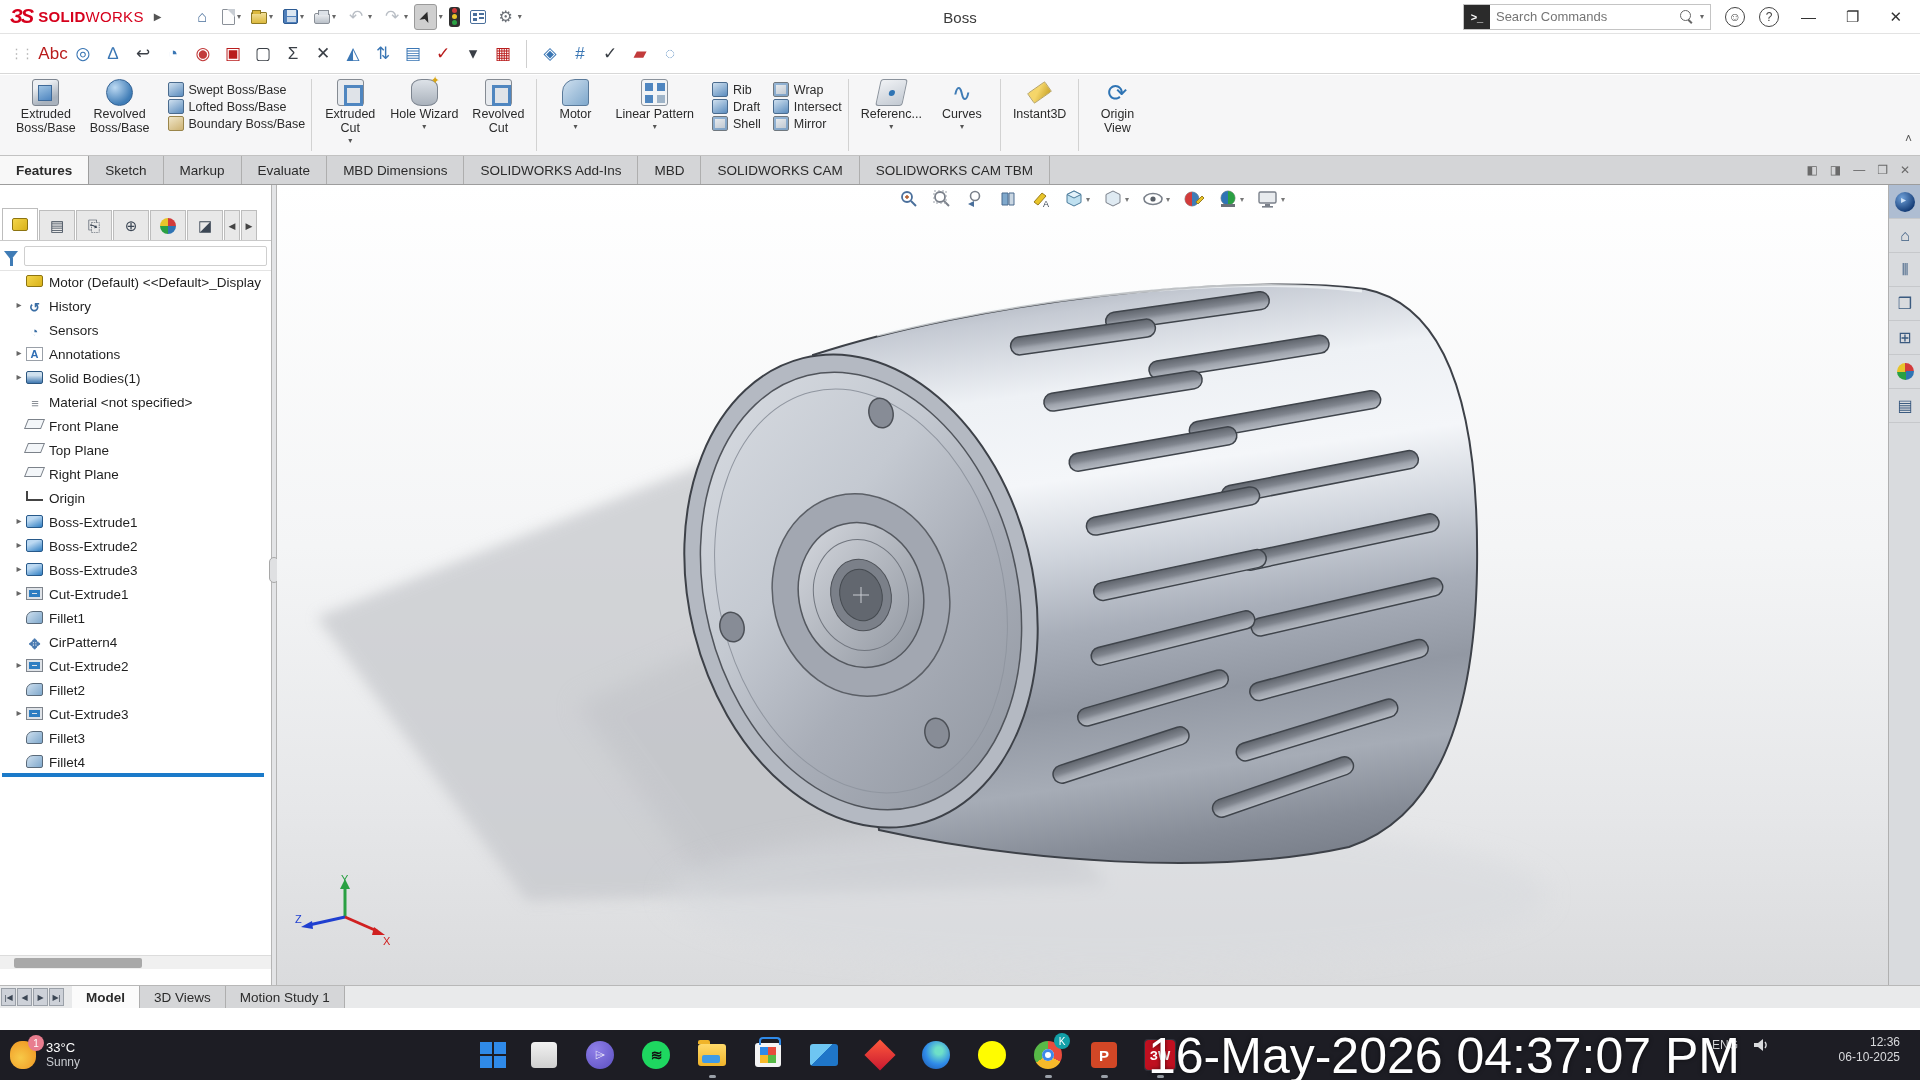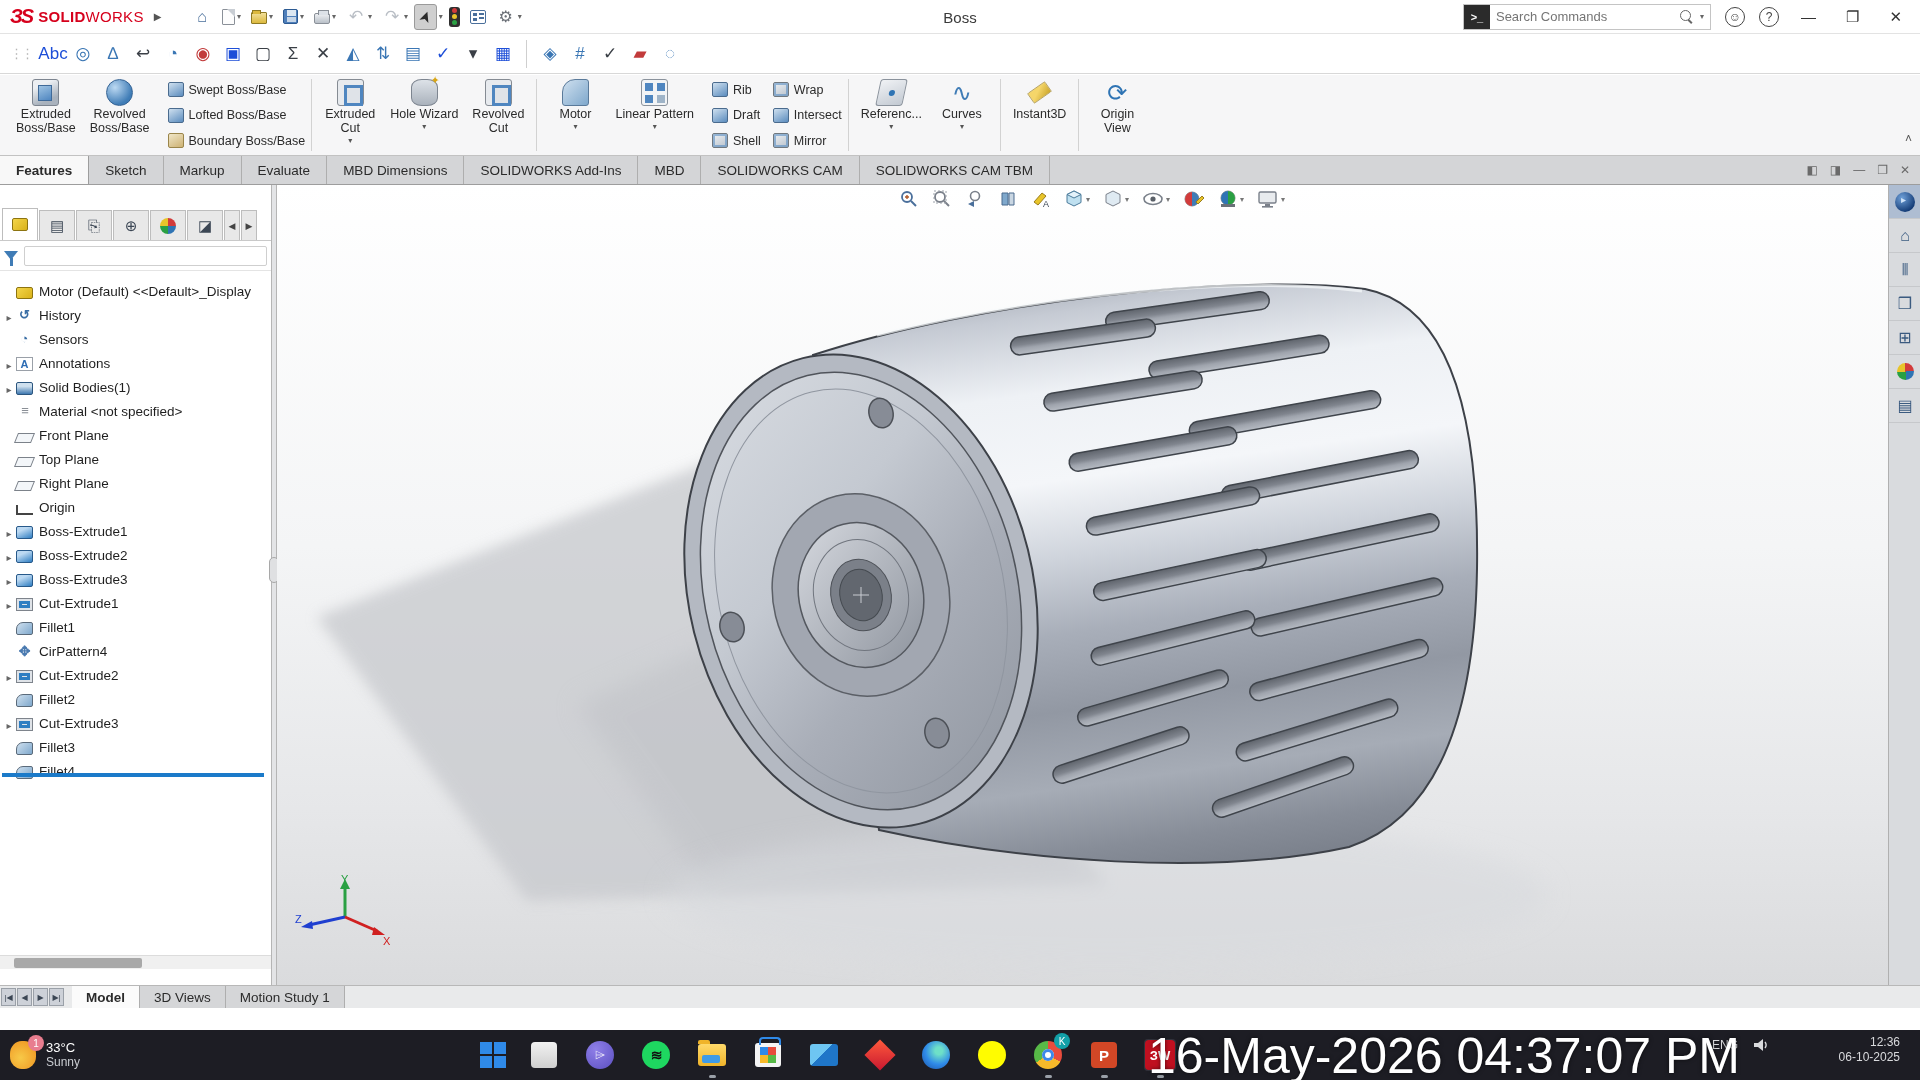--- a/index.html
+++ b/index.html
@@ -43,30 +43,30 @@
 #searchbox input{flex:1;border:none;outline:none;font-size:13px;color:#888;padding:0 6px;font-family:inherit}
 .mag{width:14px;height:14px;position:relative;display:inline-block}
 .mag::before{content:"";position:absolute;left:0;top:0;width:9px;height:9px;border:1.6px solid #666;border-radius:50%}
 .mag::after{content:"";position:absolute;left:9.5px;top:9.5px;width:5px;height:1.8px;background:#666;transform:rotate(45deg);transform-origin:0 0}
 .round-ic{width:20px;height:20px;border:1.6px solid #444;border-radius:50%;display:flex;align-items:center;justify-content:center;font-size:12px;color:#444}
 .winctl{font-size:15px;color:#333;padding:0 8px}
 
 #toolbar2{position:absolute;left:0;top:34px;width:1920px;height:40px;background:#fff;border-bottom:1px solid #d8d8d8;display:flex;align-items:center;gap:4px;padding-left:10px}
 .grip{color:#b5b5b5;font-size:13px;letter-spacing:-2px;margin-right:4px}
 .t2{width:26px;height:26px;display:flex;align-items:center;justify-content:center;font-size:17px;border-radius:3px}
-.t2.g{color:#1d4ed8}.t2.b{color:#3a76b4}.t2.k{color:#3a3f46}.t2.r{color:#c23b3b}
+.t2.g{color:#b91c1c}.t2.b{color:#3a76b4}.t2.k{color:#3a3f46}.t2.r{color:#c23b3b}
 .vsep{width:1px;height:28px;background:#cfcfcf;margin:0 6px}
 
 #ribbon{position:absolute;left:0;top:75px;width:1920px;height:80px;background:#f6f6f7;display:flex;align-items:stretch;padding:2px 0 2px 4px}
 .rgroup{display:flex;align-items:stretch;gap:6px;padding:0 8px}
 .rdiv{width:1px;background:#d2d2d2;margin:2px 0}
 .bigbtn{display:flex;flex-direction:column;align-items:center;justify-content:flex-start;padding:2px 4px;min-width:60px;border-radius:3px;text-align:center}
 .bigbtn .lbl{font-size:12.5px;line-height:14px;color:#2b2b2b;white-space:nowrap}
 .bigbtn .bcaret{font-size:8px;color:#555;margin-top:1px;height:8px}
-.smallcol{display:flex;flex-direction:column;justify-content:space-between;padding:4px 2px}
+.smallcol{display:flex;flex-direction:column;padding:4px 2px}
 .smallbtn{display:flex;align-items:center;gap:5px;padding:1px 4px;border-radius:3px}
 .smallbtn .lbl{font-size:12.5px;color:#2b2b2b;white-space:nowrap}
 .rbi{width:27px;height:27px;border-radius:3px;position:relative;margin-bottom:1px}
 .shape-cube{background:linear-gradient(155deg,#eceff3 25%,#a9b2bd 75%);border:1px solid #7d8590}
 .shape-cube::after{content:"";position:absolute;left:5px;top:5px;width:12px;height:14px;background:linear-gradient(155deg,#9fc4e4,#4f86c0);border:1px solid #3f6a99}
 .shape-rev{background:radial-gradient(circle at 32% 30%,#bcd9f2,#3f7cb6 70%);border-radius:50%;border:1px solid #356394}
 .shape-cut{background:#e7eaee;border:1px solid #858b93}
 .shape-cut::after{content:"";position:absolute;left:6px;top:5px;width:13px;height:15px;border:3px solid #4f86c0;background:#dfe3e8}
 .shape-hole{background:linear-gradient(#dde2e8,#aab2bc);border:1px solid #7d8590;border-radius:40%/30%}
 .shape-hole::before{content:"✦";position:absolute;right:-3px;top:-6px;color:#d8a514;font-size:11px}
@@ -99,21 +99,21 @@
 .ptab.active{background:#fff;height:32px}
 .pt-part{width:16px;height:13px;background:linear-gradient(135deg,#f3d54a,#d9b21a);border:1px solid #8d7410;border-radius:2px}
 .pt-glyph{font-size:15px;color:#3b4654}
 .pt-sphere{width:16px;height:16px;border-radius:50%;background:conic-gradient(#d23b3b 0 25%,#2f74b4 0 50%,#2aa043 0 75%,#e8c42a 0)}
 .pt-arrow{width:16px;height:30px;display:flex;align-items:center;justify-content:center;font-size:9px;color:#444;background:#e8e8e8;border:1px solid #bdbdbd;border-bottom:none}
 #filterrow{display:flex;align-items:center;gap:6px;height:30px;padding:0 4px;border-bottom:1px solid #e4e4e4}
 .funnel{width:0;height:0;border-left:7px solid transparent;border-right:7px solid transparent;border-top:9px solid #3f7cb6;position:relative}
 .funnel::after{content:"";position:absolute;left:-1.5px;top:-2px;width:3px;height:8px;background:#3f7cb6}
 #filterbox{flex:1;height:20px;border:1px solid #cfcfcf;border-radius:2px;background:#fff}
 #tree{padding-top:4px;font-size:13.5px;color:#1f1f1f}
-.trow{display:flex;align-items:flex-end;height:24px;white-space:nowrap;overflow:hidden;padding-left:2px}
+.trow{display:flex;align-items:flex-start;height:24px;white-space:nowrap;overflow:hidden;padding-left:12px}
 .trow .arr{width:14px;font-size:10px;color:#666;flex:0 0 14px;text-align:center}
 .ti{width:17px;height:17px;display:inline-flex;align-items:center;justify-content:center;font-size:13px;flex:0 0 17px;margin-right:6px}
 .ic-part{width:15px;height:12px;background:linear-gradient(135deg,#f3d54a,#d9b21a);border:1px solid #8d7410;border-radius:2px}
 .ic-history{color:#3a6ea5;font-weight:bold}
 .ic-sensors{color:#3a6ea5}
 .ic-annot{color:#2e6db4;border:1px solid #9aa0a8;background:#fff;font-weight:bold;font-size:11px;width:15px;height:14px}
 .ic-solid{width:14px;height:13px;background:linear-gradient(180deg,#cfe0ee 30%,#3f78b0);border:1px solid #2c567f;border-radius:2px}
 .ic-material{color:#8a8f96;font-weight:bold;letter-spacing:-1px}
 .ic-plane{width:13px;height:10px;border:1.4px solid #7c828a;transform:skewX(-22deg);background:rgba(235,240,245,.6)}
 .ic-origin{width:10px;height:10px;border-left:2px solid #444;border-bottom:2px solid #444}

